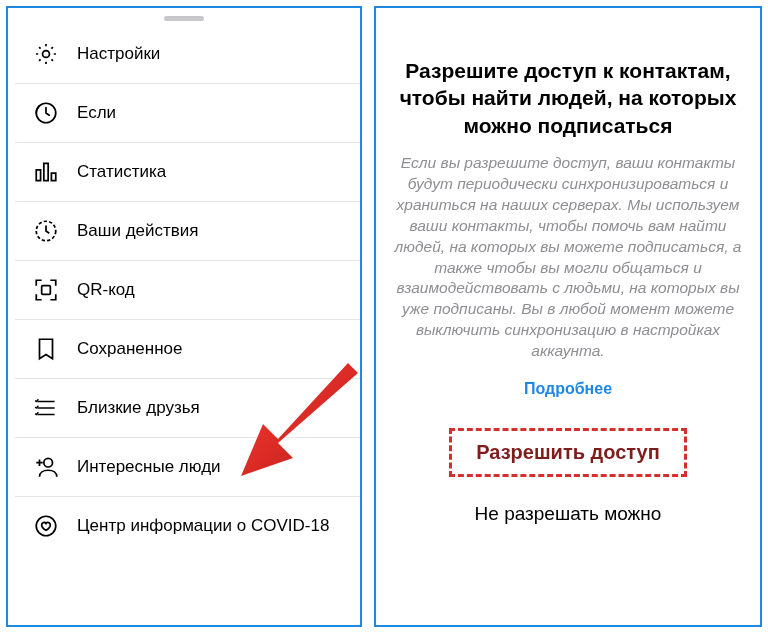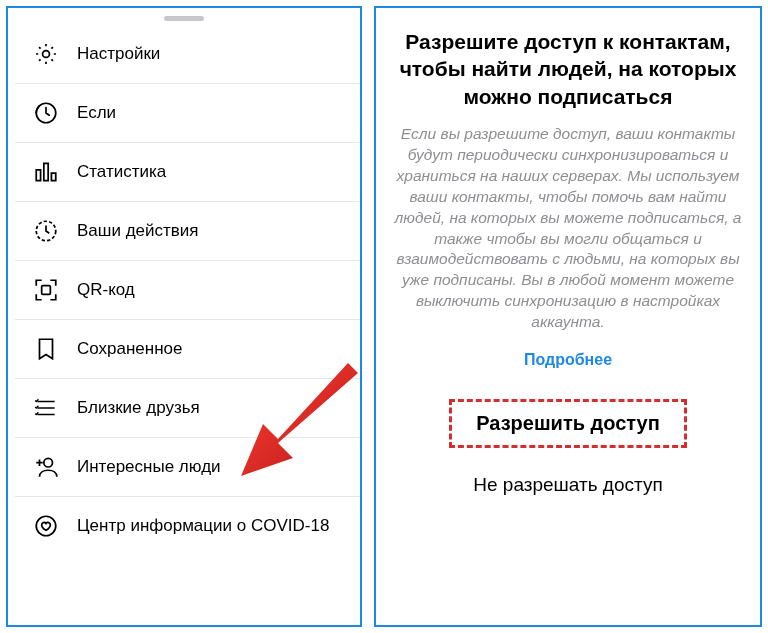--- a/index.html
+++ b/index.html
@@ -66,20 +66,21 @@
       align-items: center;
       text-align: center;
       padding: 20px 16px 0;
     }
     .title {
       font-size: 21px;
       font-weight: 700;
       color: #000;
       line-height: 1.3;
       margin-bottom: 14px;
+      margin-top: 29px;
     }
     .body-text {
       font-size: 15.5px;
       color: #8e8e93;
       line-height: 1.35;
       margin-bottom: 18px;
       font-style: italic;
     }
     .learn-more {
       color: #1e88e5;
@@ -87,21 +88,21 @@
       font-weight: 700;
       cursor: pointer;
       margin-bottom: 30px;
     }
     .allow-wrap {
       border: 3px dashed #d32f2f;
       padding: 10px 24px;
       margin-bottom: 20px;
     }
     .allow-btn {
-      color: #000000;
+      color: #7f1d1d;
       font-size: 20px;
       font-weight: 700;
       cursor: pointer;
       white-space: nowrap;
     }
     .deny-btn {
       color: #000;
       font-size: 19px;
       font-weight: 400;
       cursor: pointer;
@@ -216,14 +217,14 @@
   </svg>
 </div>
 
 <div class="panel panel-right">
   <div class="title">Разрешите доступ к контактам, чтобы найти людей, на которых можно подписаться</div>
   <div class="body-text">Если вы разрешите доступ, ваши контакты будут периодически синхронизироваться и храниться на наших серверах. Мы используем ваши контакты, чтобы помочь вам найти людей, на которых вы можете подписаться, а также чтобы вы могли общаться и взаимодействовать с людьми, на которых вы уже подписаны. Вы в любой момент можете выключить синхронизацию в настройках аккаунта.</div>
   <div class="learn-more">Подробнее</div>
   <div class="allow-wrap">
     <div class="allow-btn">Разрешить доступ</div>
   </div>
-  <div class="deny-btn">Не разрешать доступ</div>
+  <div class="deny-btn">Не разрешать можно</div>
 </div>
 
 </body></html>

